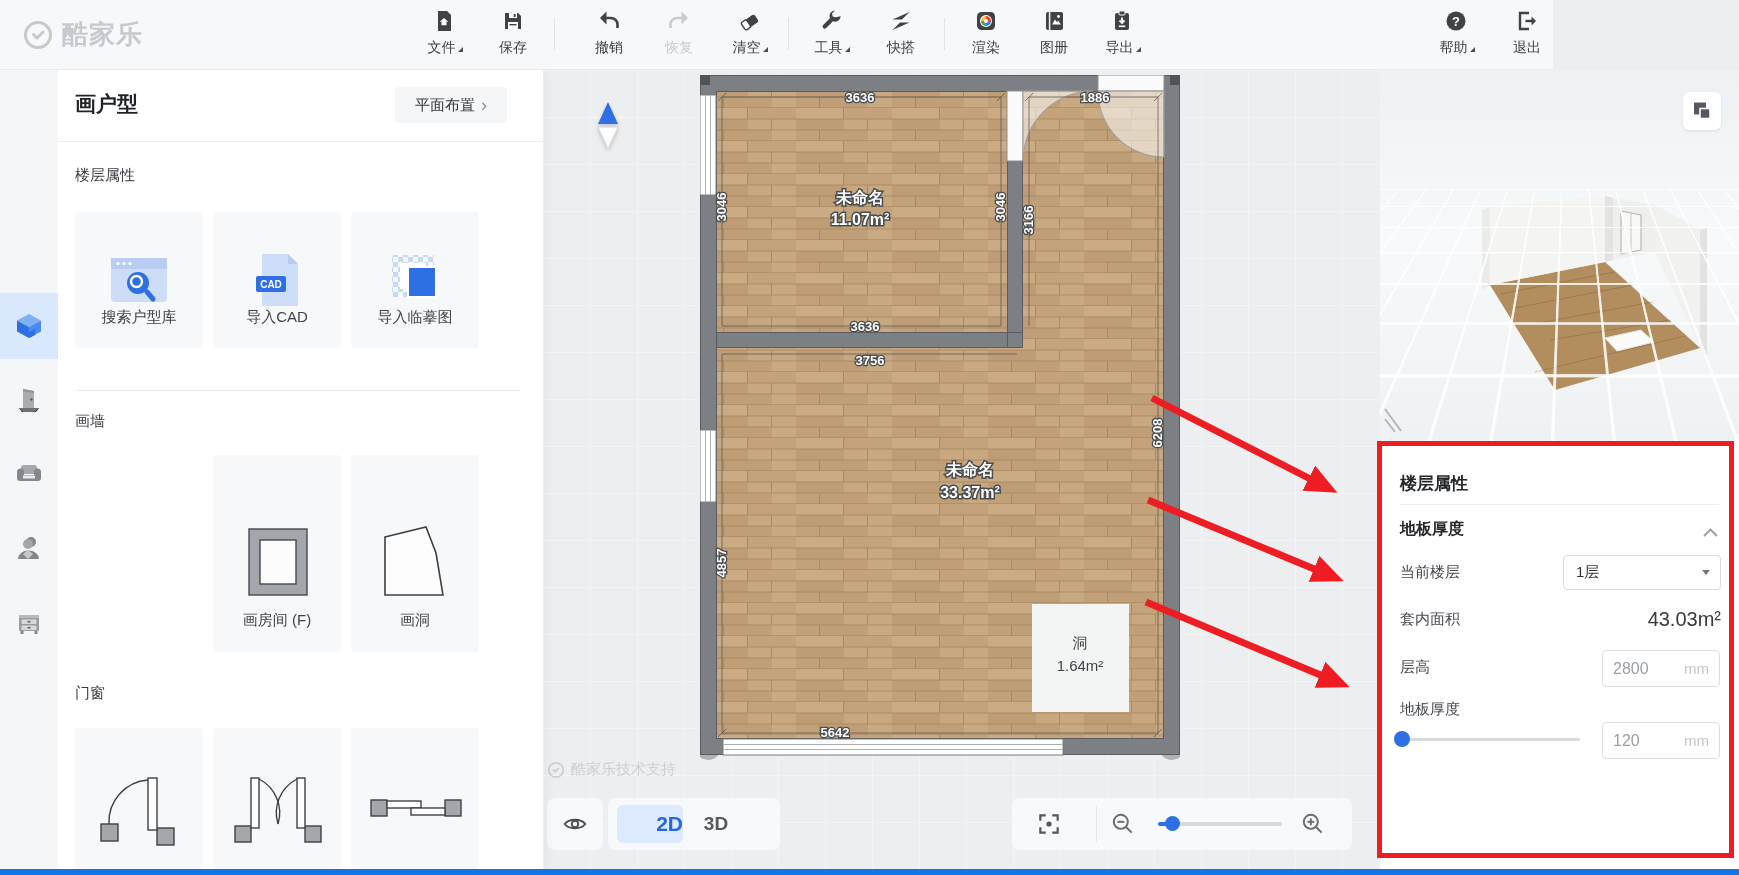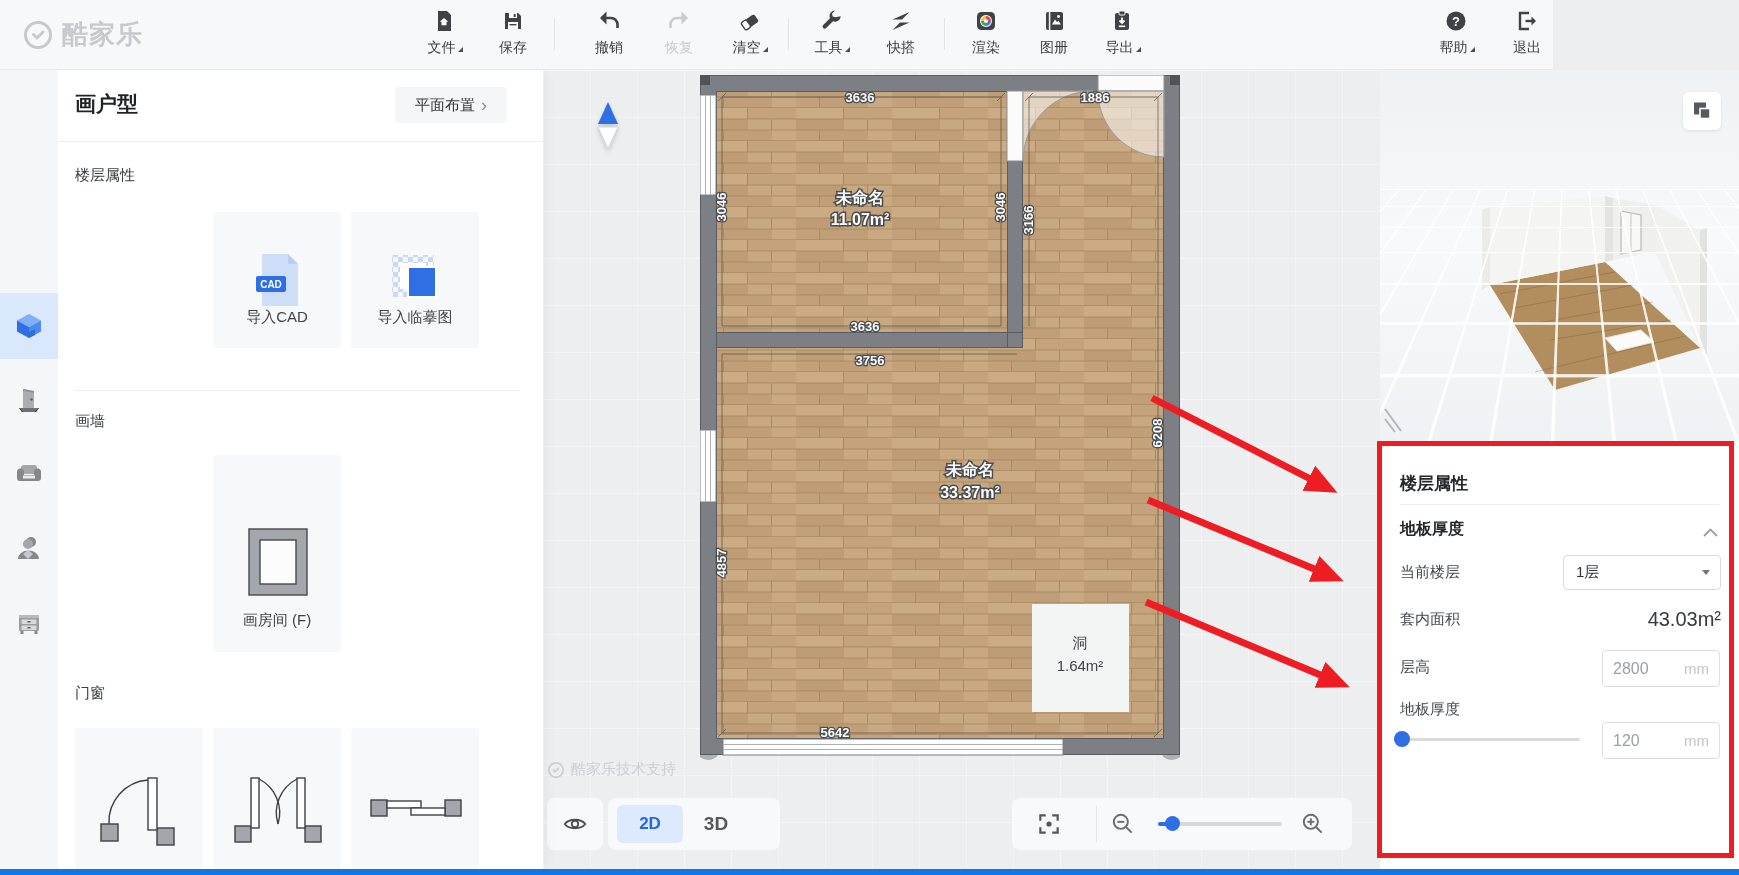--- a/index.html
+++ b/index.html
@@ -41,21 +41,21 @@
     background-size:47px 47px; z-index:5; }
   .compass { position:absolute; left:52px; top:30px; filter:drop-shadow(0 2px 2px rgba(0,0,0,.18)); }
   .plan { position:absolute; left:157px; top:5px; }
   .dim-t { font-size:13px; font-weight:bold; fill:#ffffff; stroke:#4a4d50; stroke-width:2.6px; paint-order:stroke; text-anchor:middle; }
   .room-t { font-size:16px; font-weight:bold; fill:#ffffff; stroke:#4a4d50; stroke-width:3px; paint-order:stroke; text-anchor:middle; }
   .hole-t { font-size:15px; fill:#3f4347; text-anchor:middle; }
   .watermark { position:absolute; left:4px; top:690px; display:flex; align-items:center; gap:6px; color:#ccd0d4; font-size:15px; }
 
   .eye-btn { position:absolute; left:4px; top:728px; width:56px; height:52px; background:#f8f9fa; border-radius:8px; display:flex; align-items:center; justify-content:center; cursor:pointer; }
   .view-group { position:absolute; left:65px; top:728px; width:172px; height:52px; background:#f8f9fa; border-radius:8px; display:flex; align-items:center; }
-  .chip-2d { margin-left:9px; width:66px; height:38px; background:#dde9fc; border-radius:6px; display:flex; align-items:center; justify-content:center; font-size:17px; font-weight:bold; color:#2668d9; cursor:pointer; }
+  .chip-2d { margin-left:9px; width:66px; height:38px; background:#dde9fc; border-radius:6px; display:flex; align-items:center; justify-content:flex-end; font-size:21px; font-weight:bold; color:#2668d9; cursor:pointer; }
   .chip-3d { width:66px; height:38px; display:flex; align-items:center; justify-content:center; font-size:19px; font-weight:bold; color:#55585d; cursor:pointer; }
   .zoom-group { position:absolute; left:469px; top:728px; width:340px; height:52px; background:#f8f9fa; border-radius:8px; }
   .focus-btn { position:absolute; left:18px; top:8px; width:38px; height:36px; display:flex; align-items:center; justify-content:center; cursor:pointer; }
   .zg-sep { position:absolute; left:84px; top:8px; width:1px; height:36px; background:#e6e7e9; }
   .zoom-out-btn,.zoom-in-btn { position:absolute; top:13px; cursor:pointer; }
   .zoom-out-btn { left:98px; } .zoom-in-btn { left:288px; }
   .slider-track { position:absolute; left:146px; top:24px; width:124px; height:4px; background:#d7d9db; border-radius:2px; }
   .slider-fill { position:absolute; left:146px; top:24px; width:14px; height:4px; background:#2e6fe3; border-radius:2px; }
   .slider-knob { position:absolute; left:153px; top:18px; width:15px; height:15px; border-radius:50%; background:#2e6fe3; cursor:pointer; }
 
@@ -256,20 +256,35 @@
   <div class="left-panel">
     <div class="lp-title">画户型</div>
     <div class="lp-chip">
       <span>平面布置</span>
       <span class="chev">›</span>
     </div>
     <div class="lp-head-border"></div>
 
     <div class="lp-sec-title" style="top:96px">楼层属性</div>
 
+    <div class="card" style="left:17px; top:142px; height:136px;">
+      <div class="card-icon" style="height:96px">
+        <svg width="64" height="56" viewBox="0 0 64 56">
+          <rect x="4" y="6" width="56" height="44" rx="4" fill="#cddcf7"></rect>
+          <rect x="4" y="6" width="56" height="11" fill="#b9cdf3"></rect>
+          <circle cx="11" cy="11.5" r="1.6" fill="#fff"></circle>
+            <circle cx="17" cy="11.5" r="1.6" fill="#fff"></circle>
+            <circle cx="23" cy="11.5" r="1.6" fill="#fff"></circle>
+          <circle cx="31" cy="31" r="11" fill="#2f6fe4"></circle>
+          <circle cx="29.5" cy="29.5" r="5.5" fill="none" stroke="#fff" stroke-width="2.4"></circle>
+          <line x1="40" y1="40" x2="46" y2="47" stroke="#2f6fe4" stroke-width="5" stroke-linecap="round"></line>
+        </svg>
+      </div>
+      <div class="card-label">搜索户型库</div>
+    </div>
     <div class="card" style="left:155px; top:142px; height:136px;">
       <div class="card-icon" style="height:96px">
         <svg width="64" height="56" viewBox="0 0 64 56">
           <path d="M17 2 h26 l10 10 v42 h-36 z" fill="#cfdef8"></path>
           <path d="M43 2 l10 10 h-10 z" fill="#b9cdf1"></path>
           <rect x="11" y="24" width="30" height="16" rx="2" fill="#2f6fe4"></rect>
           <text x="26" y="36" text-anchor="middle" font-size="10" font-weight="bold" fill="#ffffff" font-family="Liberation Sans, sans-serif">CAD</text>
         </svg>
       </div>
       <div class="card-label">导入CAD</div>
@@ -295,20 +310,28 @@
     <div class="lp-sec-title" style="top:342px">画墙</div>
 
     <div class="card" style="left:155px; top:385px; height:197px;">
       <div class="card-icon" style="height:156px">
         <svg width="90" height="100" viewBox="0 0 90 100">
           <rect x="17" y="18" width="58" height="66" fill="#a3a6aa" stroke="#46494c" stroke-width="1.4"></rect>
           <rect x="28" y="29" width="36" height="44" fill="#fcfcfd" stroke="#46494c" stroke-width="1.4"></rect>
         </svg>
       </div>
       <div class="card-label">画房间 (F)</div>
+    </div>
+    <div class="card" style="left:293px; top:385px; height:197px;">
+      <div class="card-icon" style="height:156px">
+        <svg width="90" height="100" viewBox="0 0 90 100">
+          <polygon points="15,26 56,16 66,42 73,84 15,84" fill="#fdfdfd" stroke="#3e4144" stroke-width="1.6"></polygon>
+        </svg>
+      </div>
+      <div class="card-label">画洞</div>
     </div>
 
     <div class="lp-sec-title" style="top:614px">门窗</div>
 
     <div class="card" style="left:17px; top:658px; height:141px;">
       <div class="card-icon" style="height:130px">
         <svg width="100" height="96" viewBox="0 0 100 96">
           <rect x="12" y="62" width="17" height="17" fill="#a3a6aa" stroke="#3e4144" stroke-width="1.4"></rect>
           <rect x="68" y="66" width="17" height="17" fill="#a3a6aa" stroke="#3e4144" stroke-width="1.4"></rect>
           <rect x="59" y="16" width="9" height="52" fill="#ffffff" stroke="#3e4144" stroke-width="1.4"></rect>

